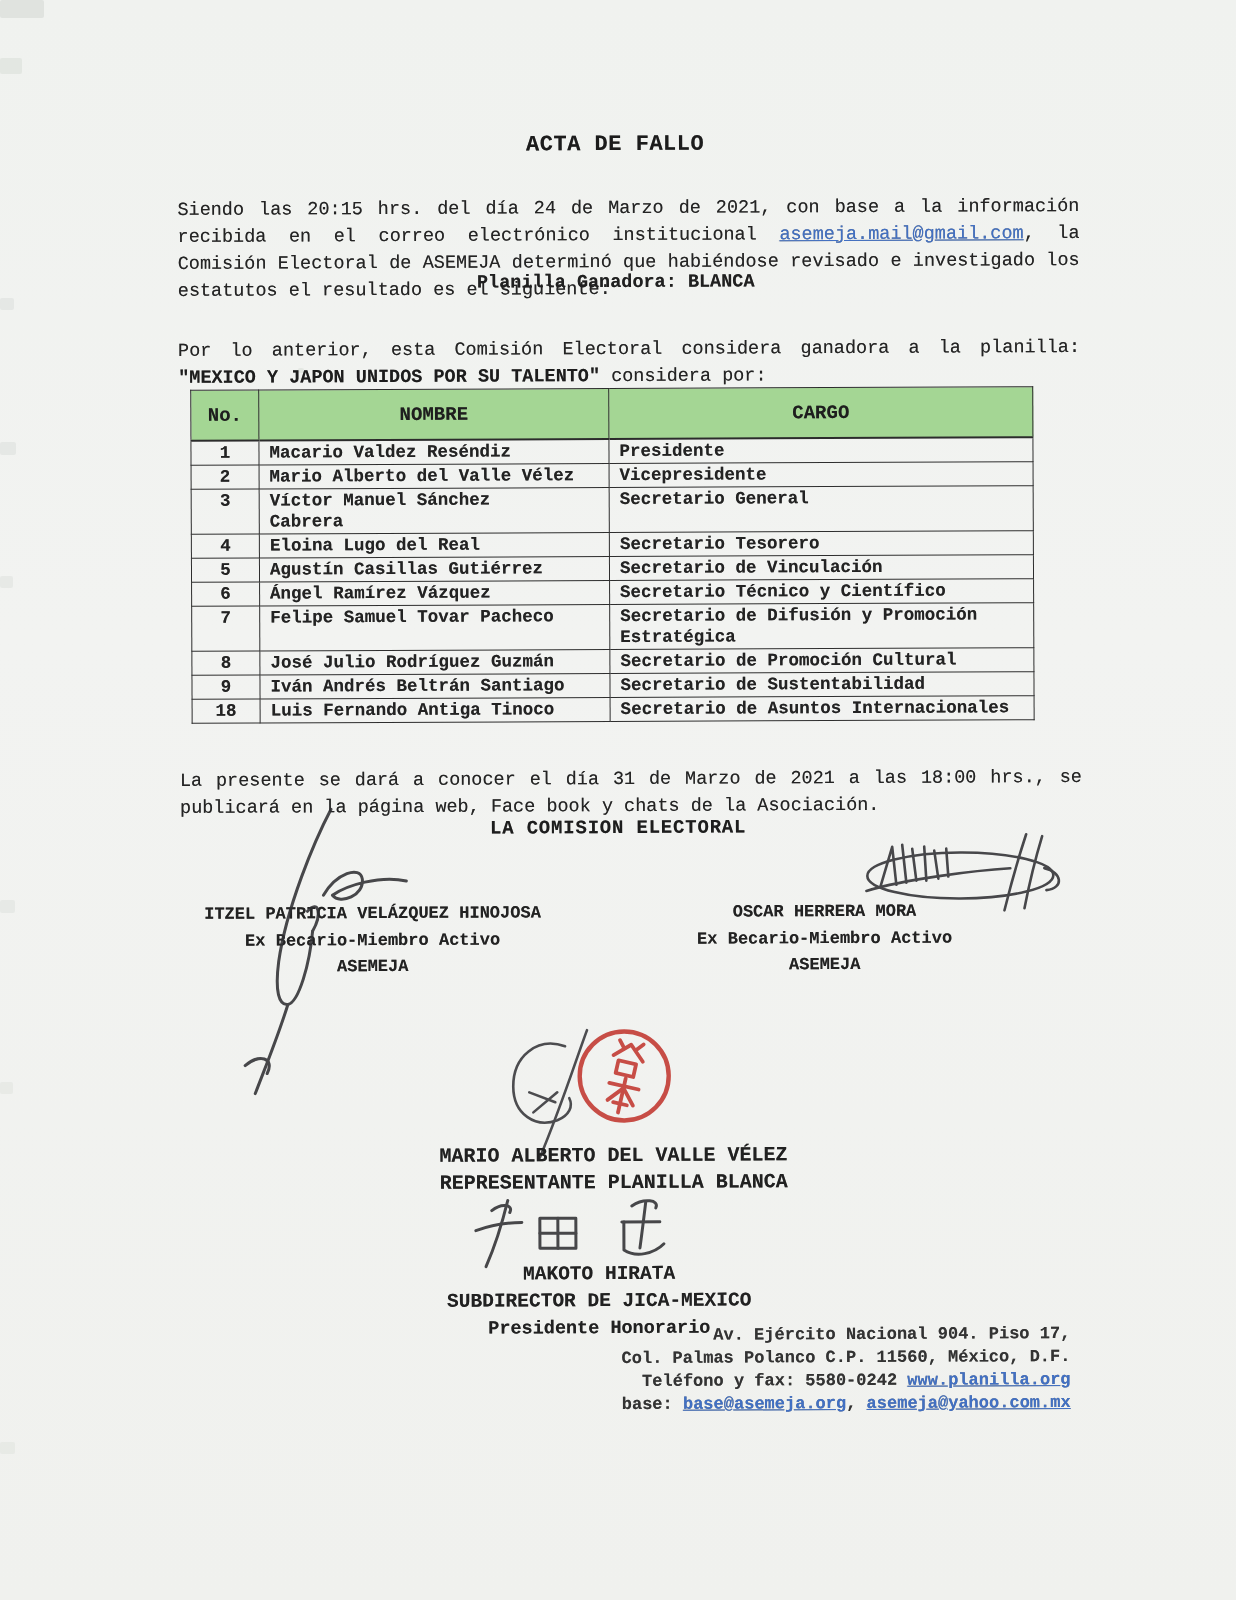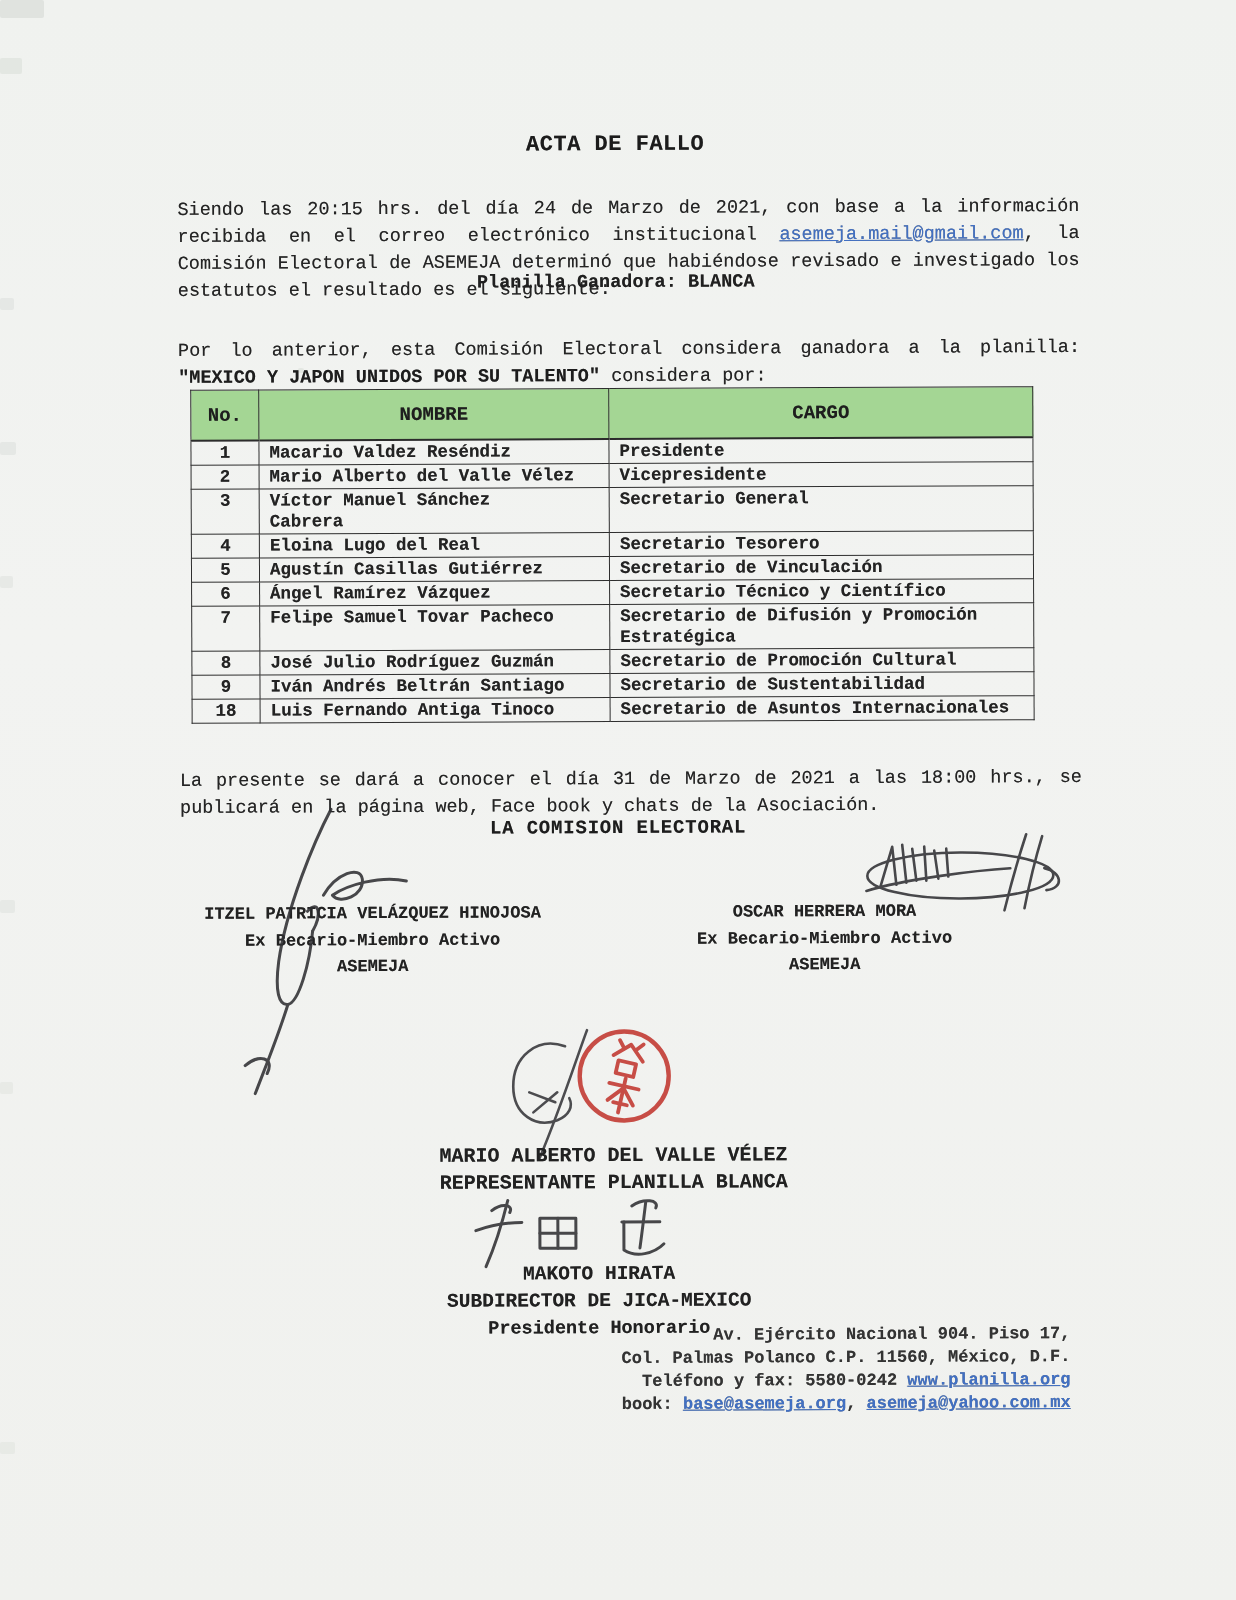--- a/index.html
+++ b/index.html
@@ -257,17 +257,17 @@
     <div class="centerblock honorary scantext">
       <div>MAKOTO HIRATA</div>
       <div>SUBDIRECTOR DE JICA-MEXICO</div>
       <div class="line3">Presidente Honorario</div>
     </div>
 
     <div class="footer scantext">
       <div>Av. Ejército Nacional 904. Piso 17,</div>
       <div>Col. Palmas Polanco C.P. 11560, México, D.F.</div>
       <div><span>Teléfono y fax: 5580-0242 </span><span class="doclink">www.planilla.org</span></div>
-      <div><span>book: </span><span class="doclink">base@asemeja.org</span><span>, </span><span class="doclink">asemeja@yahoo.com.mx</span></div>
+      <div><span>base: </span><span class="doclink">base@asemeja.org</span><span>, </span><span class="doclink">asemeja@yahoo.com.mx</span></div>
     </div>
 
   </div>
 </div>
 
 </body></html>

